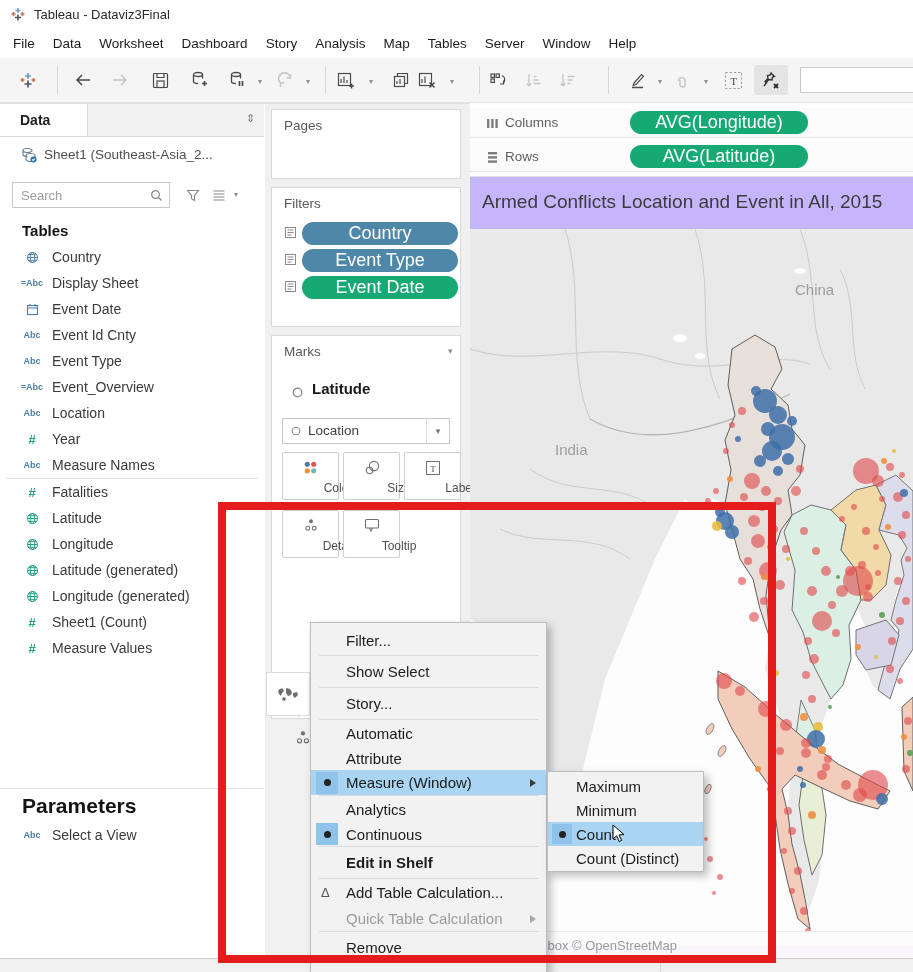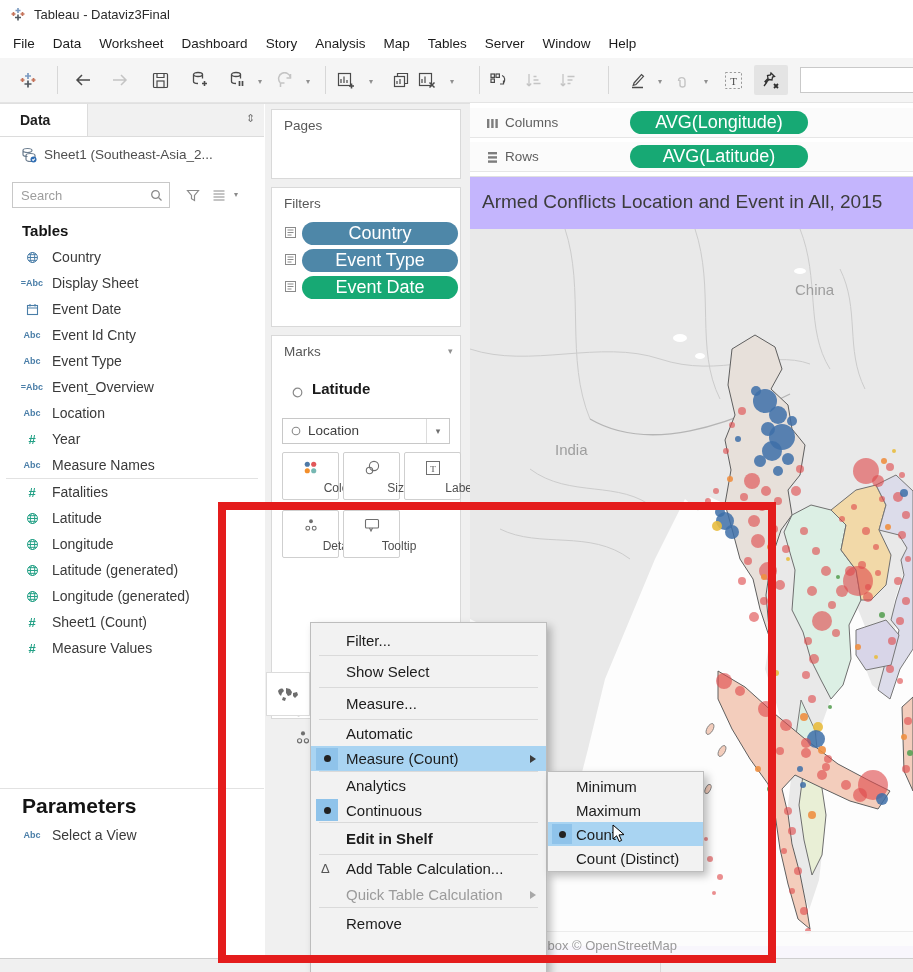--- a/index.html
+++ b/index.html
@@ -762,31 +762,34 @@
 <div class="abs" id="ctxmenu">
     <div class="mi" style="height: 30px;">
       <span class="lab">Filter...</span>
     </div>
     <div class="msep"></div>
     <div class="mi" style="height: 31px;">
       <span class="lab">Show Select</span>
     </div>
     <div class="msep"></div>
     <div class="mi" style="height: 31px;">
-      <span class="lab">Measure...</span>
+      <span class="lab">Story...</span>
     </div>
     <div class="msep"></div>
     <div class="mi" style="height: 26px;">
       <span class="lab">Automatic</span>
+    </div>
+    <div class="mi" style="height: 24px;">
+      <span class="lab">Attribute</span>
     </div>
     <div class="mi hl" style="height: 25px;">
       <span class="radio">
         <i></i>
       </span>
-      <span class="lab">Measure (Count)</span>
+      <span class="lab">Measure (Window)</span>
       <span class="arrow"></span>
     </div>
     <div class="msep"></div>
     <div class="mi" style="height: 26px;">
       <span class="lab">Analytics</span>
     </div>
     <div class="mi" style="height: 24px;">
       <span class="radio">
         <i></i>
       </span>
@@ -806,24 +809,24 @@
       <span class="arrow"></span>
     </div>
     <div class="msep"></div>
     <div class="mi" style="height: 30px;">
       <span class="lab">Remove</span>
     </div>
   </div>
 
 <div class="abs" id="submenu">
     <div class="smi">
+      <span class="lab">Maximum</span>
+    </div>
+    <div class="smi">
       <span class="lab">Minimum</span>
-    </div>
-    <div class="smi">
-      <span class="lab">Maximum</span>
     </div>
     <div class="smi hl">
       <span class="radio">
         <i></i>
       </span>
       <span class="lab">Count</span>
     </div>
     <div class="smi">
       <span class="lab">Count (Distinct)</span>
     </div>

